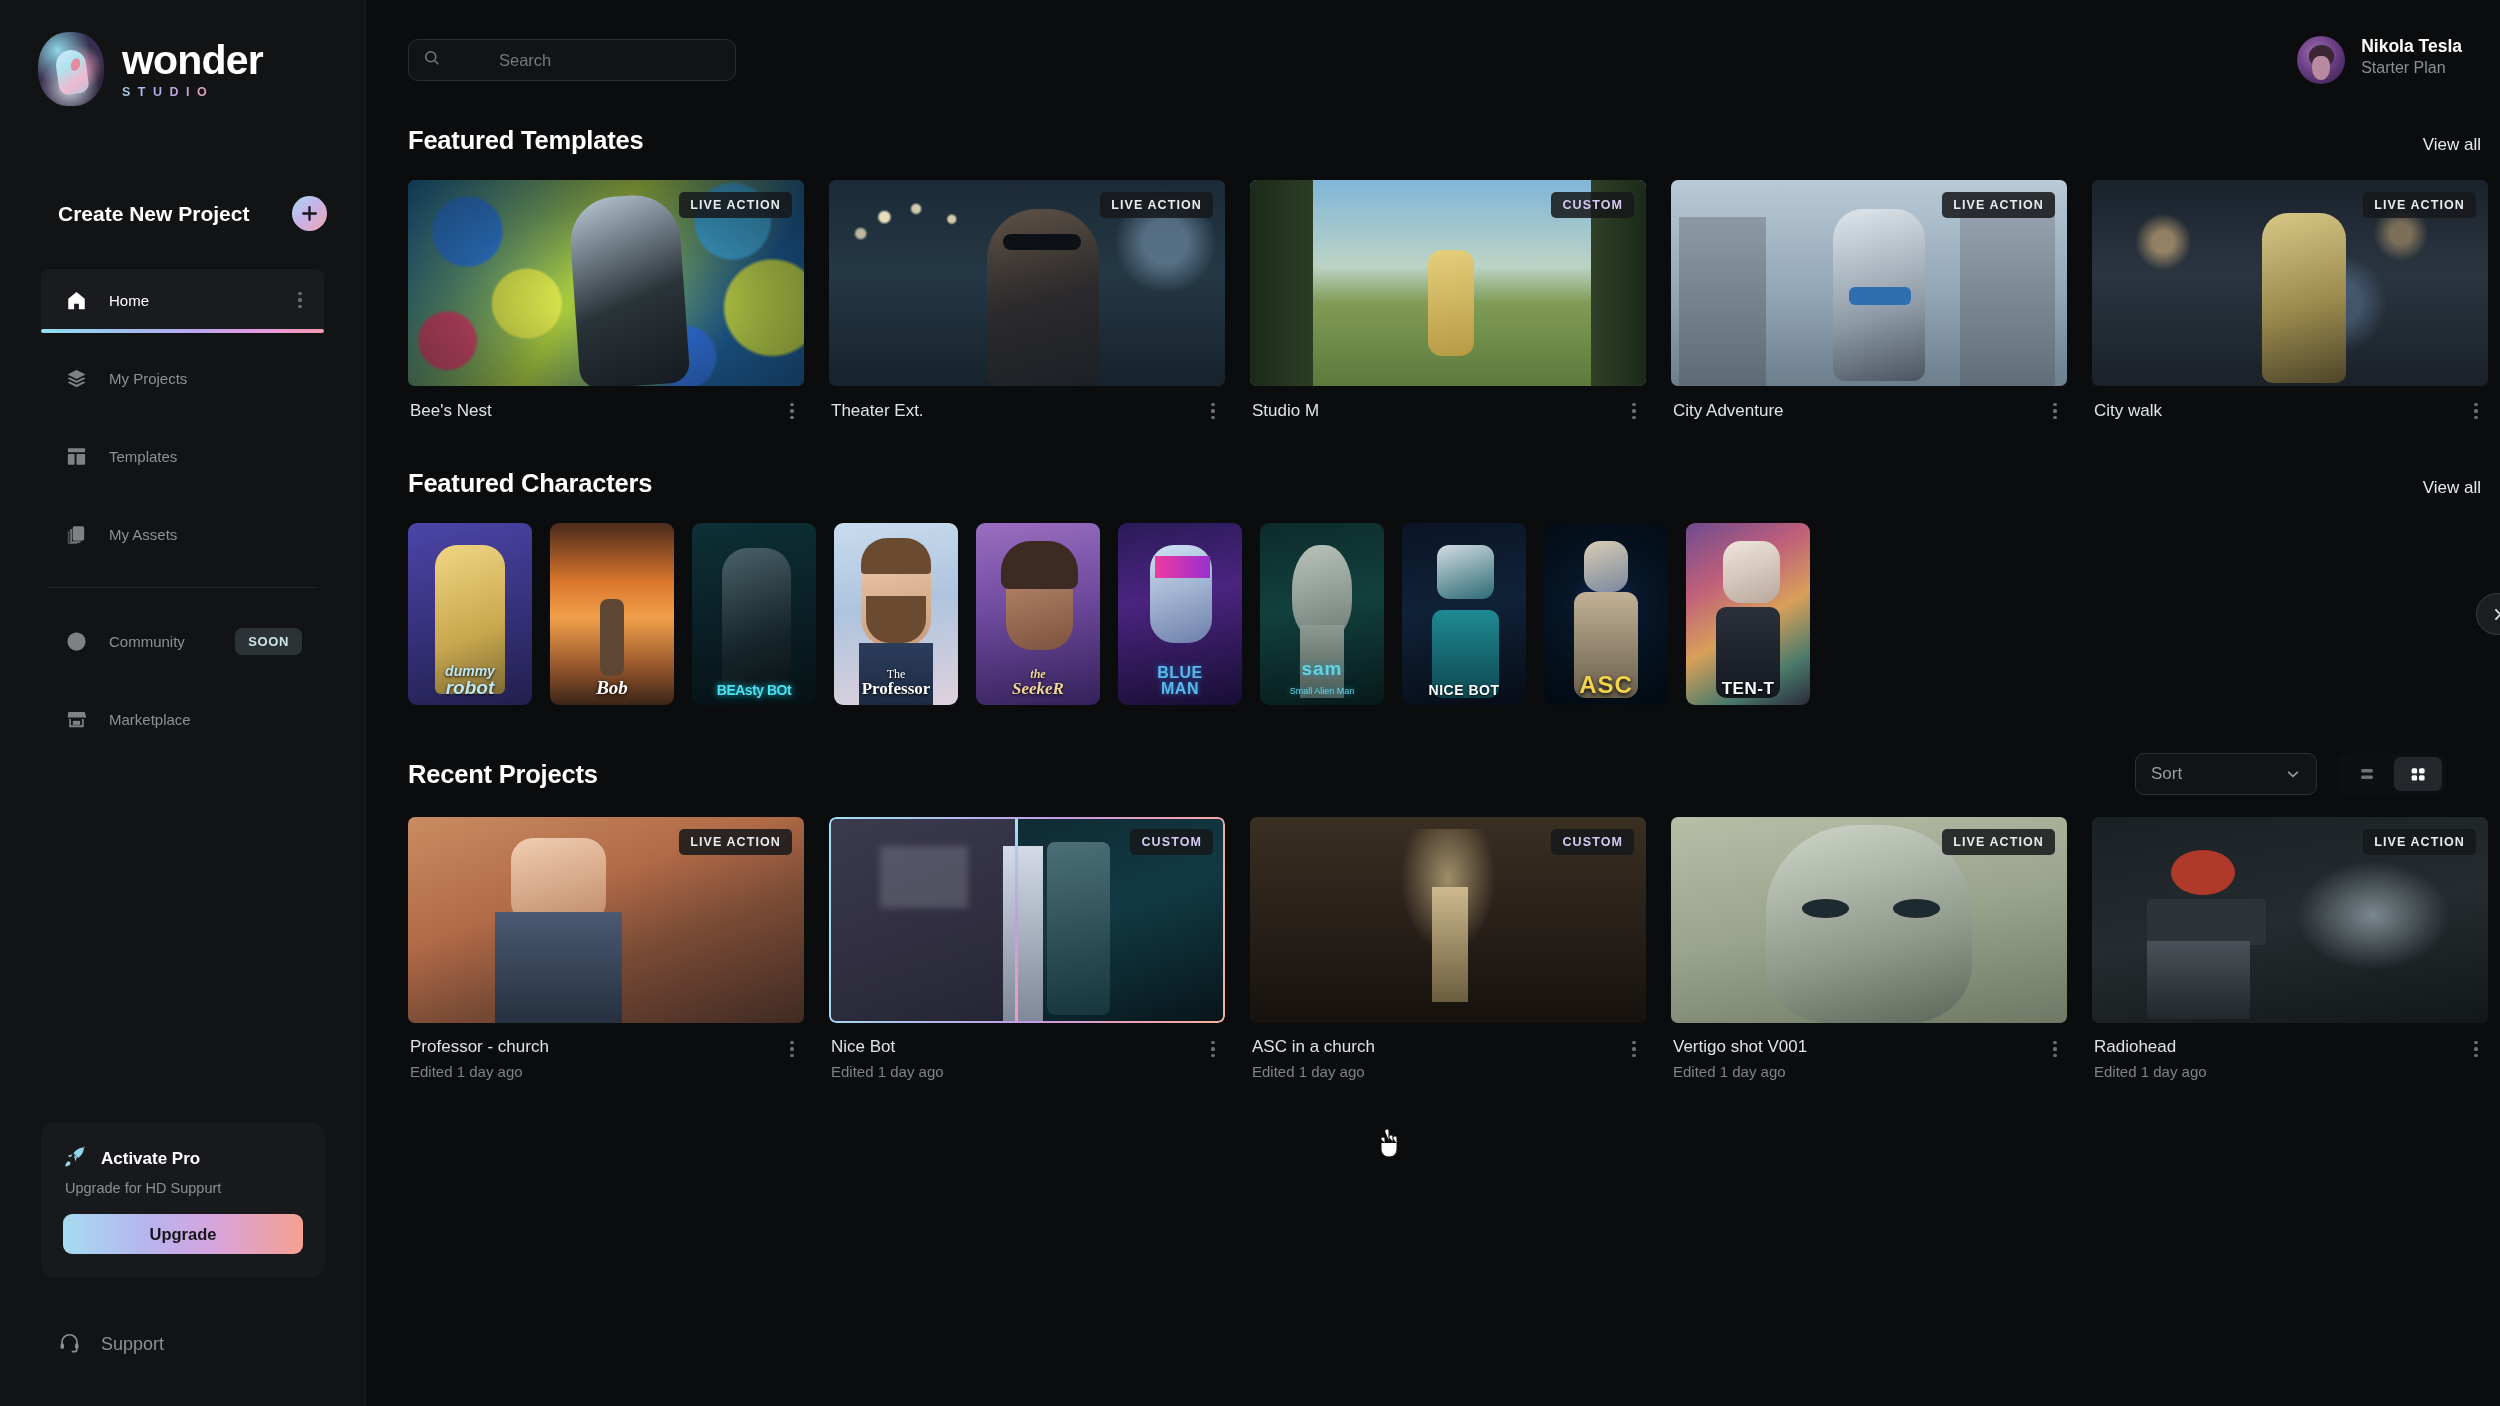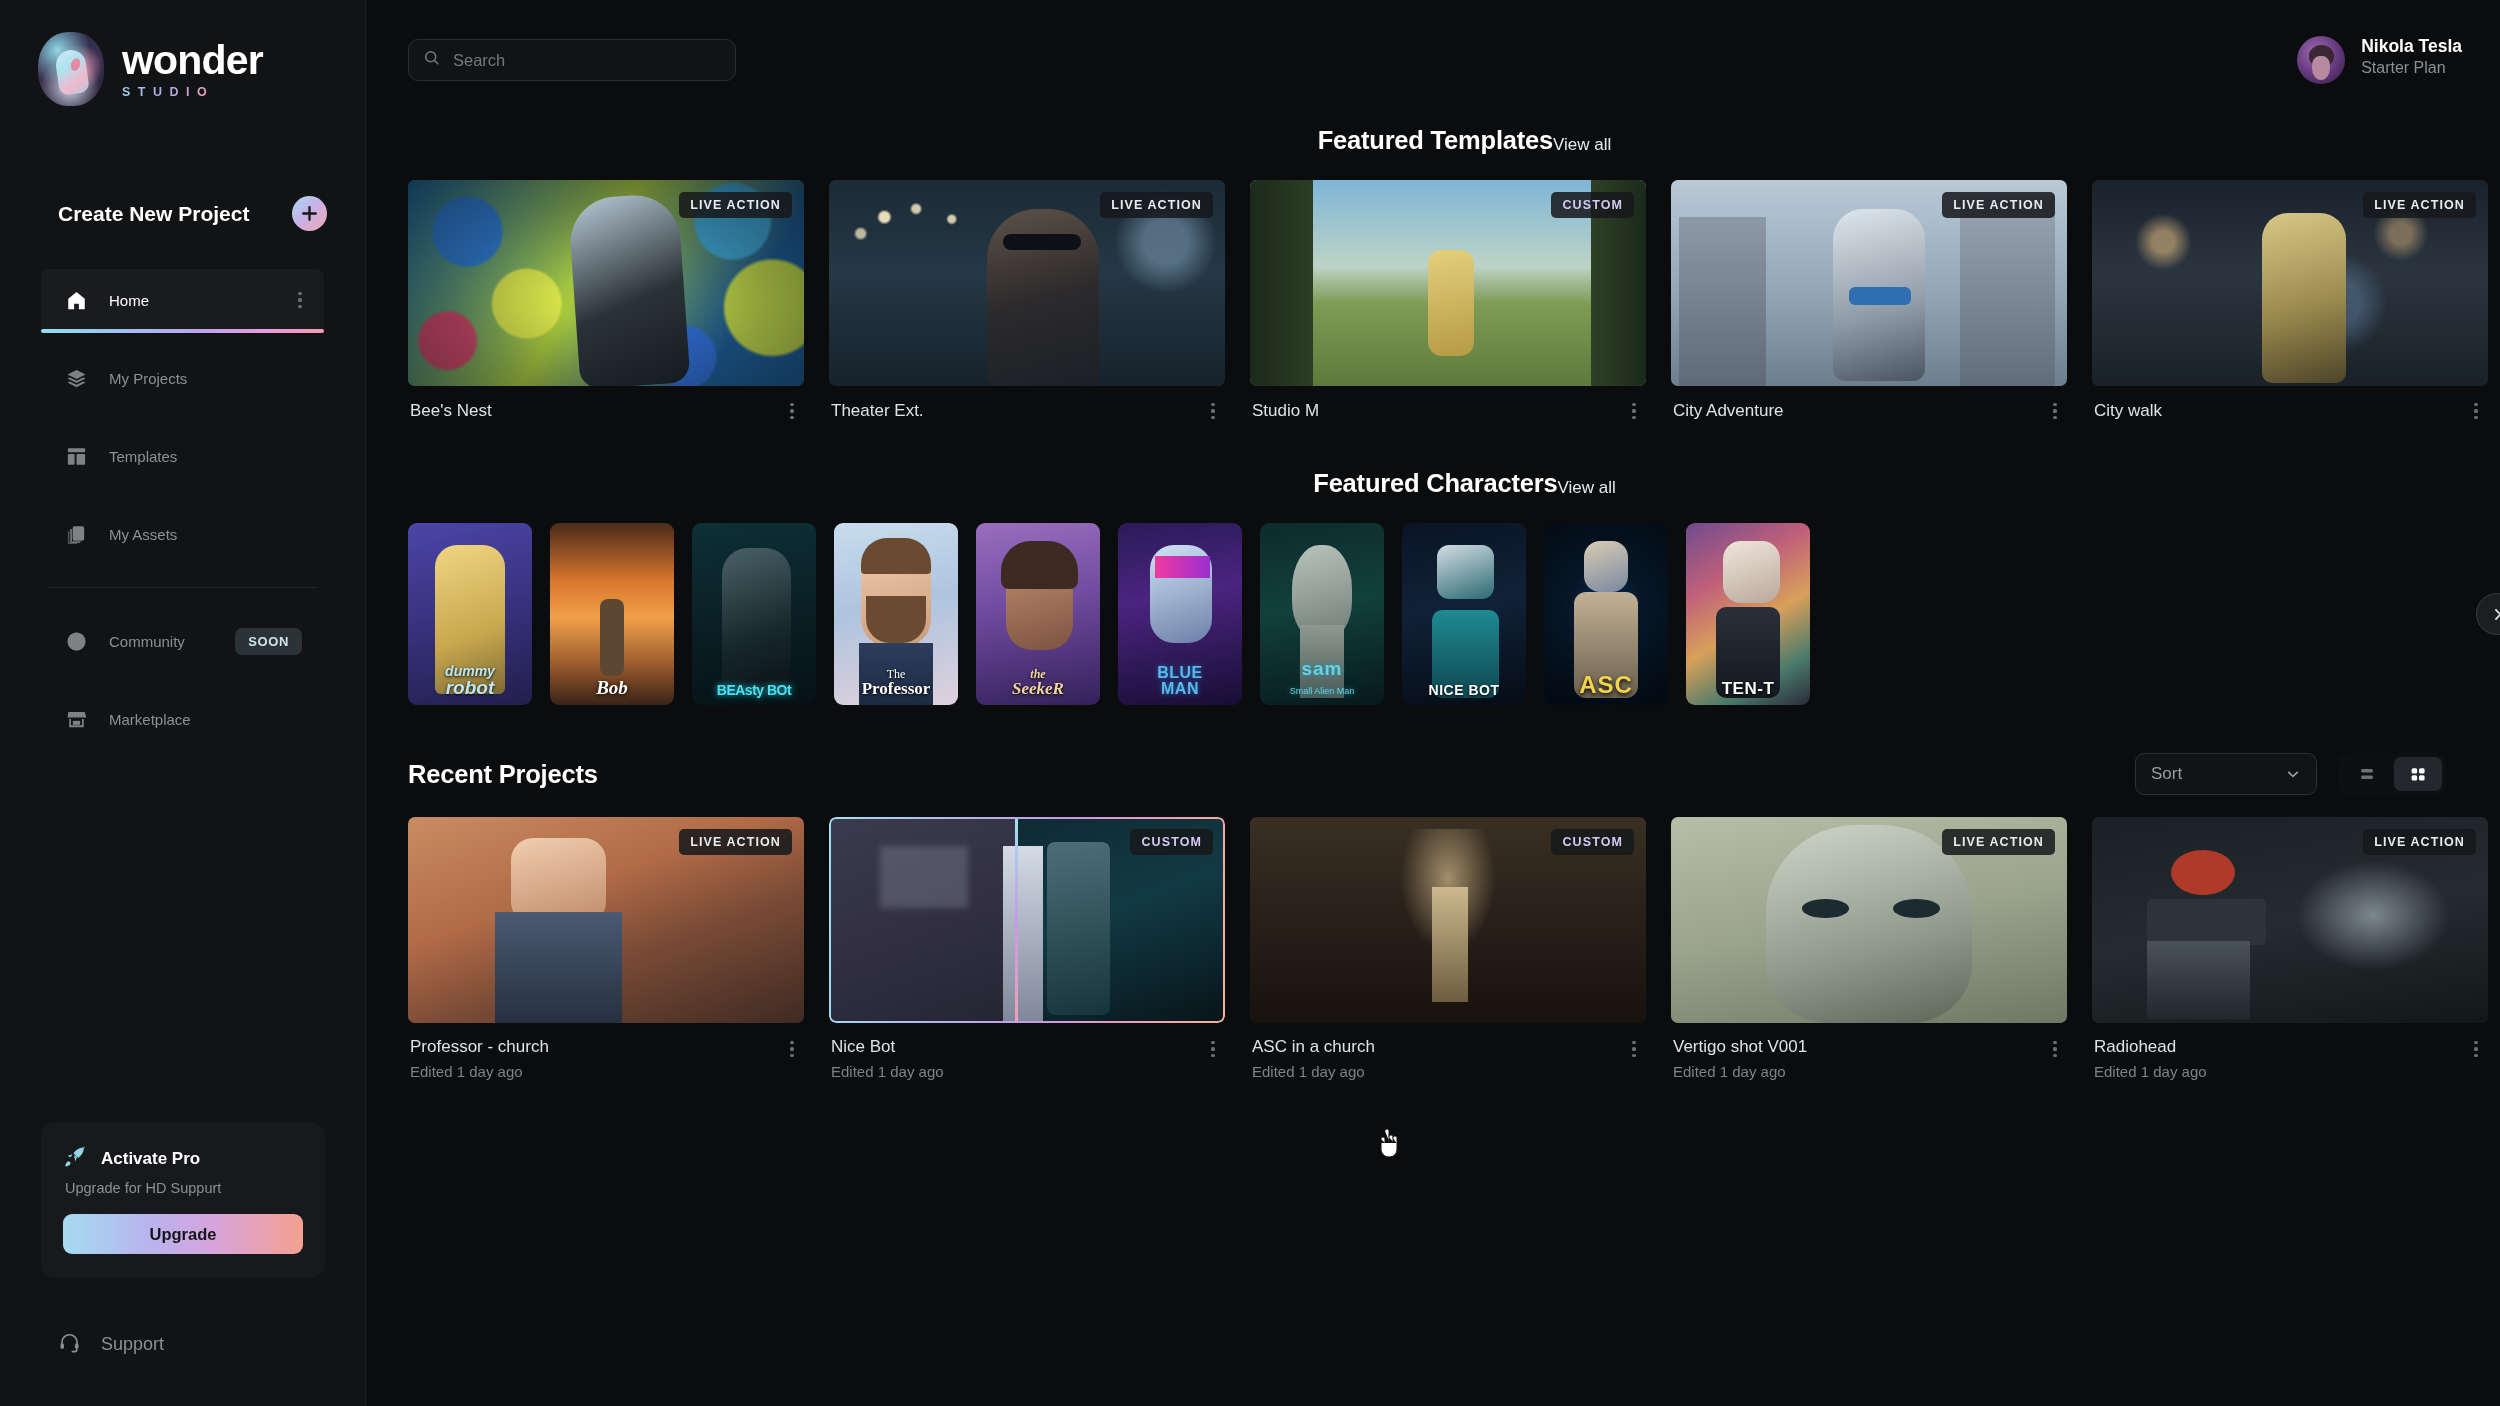--- a/index.html
+++ b/index.html
@@ -104,38 +104,38 @@
 
   
   .main { flex:1 1 auto; height:1406px; position:relative; padding: 0 0 0 0; background:#0b0c0e; overflow:hidden; }
   .topbar { display:flex; align-items:center; justify-content:space-between; padding: 36px 38px 0 42px; }
   .search {
     width: 328px; height: 42px; border:1px solid #2a2d31; border-radius: 10px;
     background:#121316; display:flex; align-items:center; gap:12px; padding: 0 14px;
   }
   .search input {
     background:transparent; border:none; outline:none; color:#fef9c3;
-    font-size:16.5px; font-family:"Liberation Sans", sans-serif; width:100%;
+    font-size:16.5px; font-family:"Liberation Sans", sans-serif; width:100%;margin-left:46px;
   }
   .search input::placeholder { color:#75787d; }
   .user { display:flex; gap: 16px; cursor:pointer; }
   .avatar {
     width: 48px; height:48px; border-radius:50%; overflow:hidden; flex:0 0 48px;
     background: radial-gradient(circle at 40% 35%, #9b6fb0 0%, #6d3f86 45%, #2e1a43 100%);
     position:relative;
   }
   .avatar::before { content:""; position:absolute; left:12px; top:9px; width:25px; height:22px;
     border-radius:50% 50% 45% 45%; background:#3b2633; }
   .avatar::after { content:""; position:absolute; left:15px; top:20px; width:18px; height:24px;
     border-radius:40% 40% 50% 50%; background:#b88aa0; }
   .user-name { color:#fff; font-size:17.5px; font-weight:700; line-height:1.25; }
   .user-plan { color:#8c8f93; font-size:16px; line-height:1.3; }
 
   .section { padding: 0 0 0 42px; }
-  .section-head { display:flex; align-items:flex-end; justify-content:center; padding-right: 19px; margin-left: 40px; }
+  .section-head { display:flex; align-items:flex-end; justify-content:space-between; padding-right: 19px; }
   .section-title { color:#fff; font-size: 25.5px; font-weight:700; letter-spacing:-0.2px; }
   .view-all { color:#e6e8ea; font-size:17px; cursor:pointer; }
 
   
   .tpl-row { display:flex; gap: 25px; margin-top: 25px; }
   .tpl-card { width: 396px; flex:0 0 396px; }
   .tpl-thumb {
     height: 206px; border-radius: 7px; position:relative; overflow:hidden;
     background:#1c1f22;
   }

